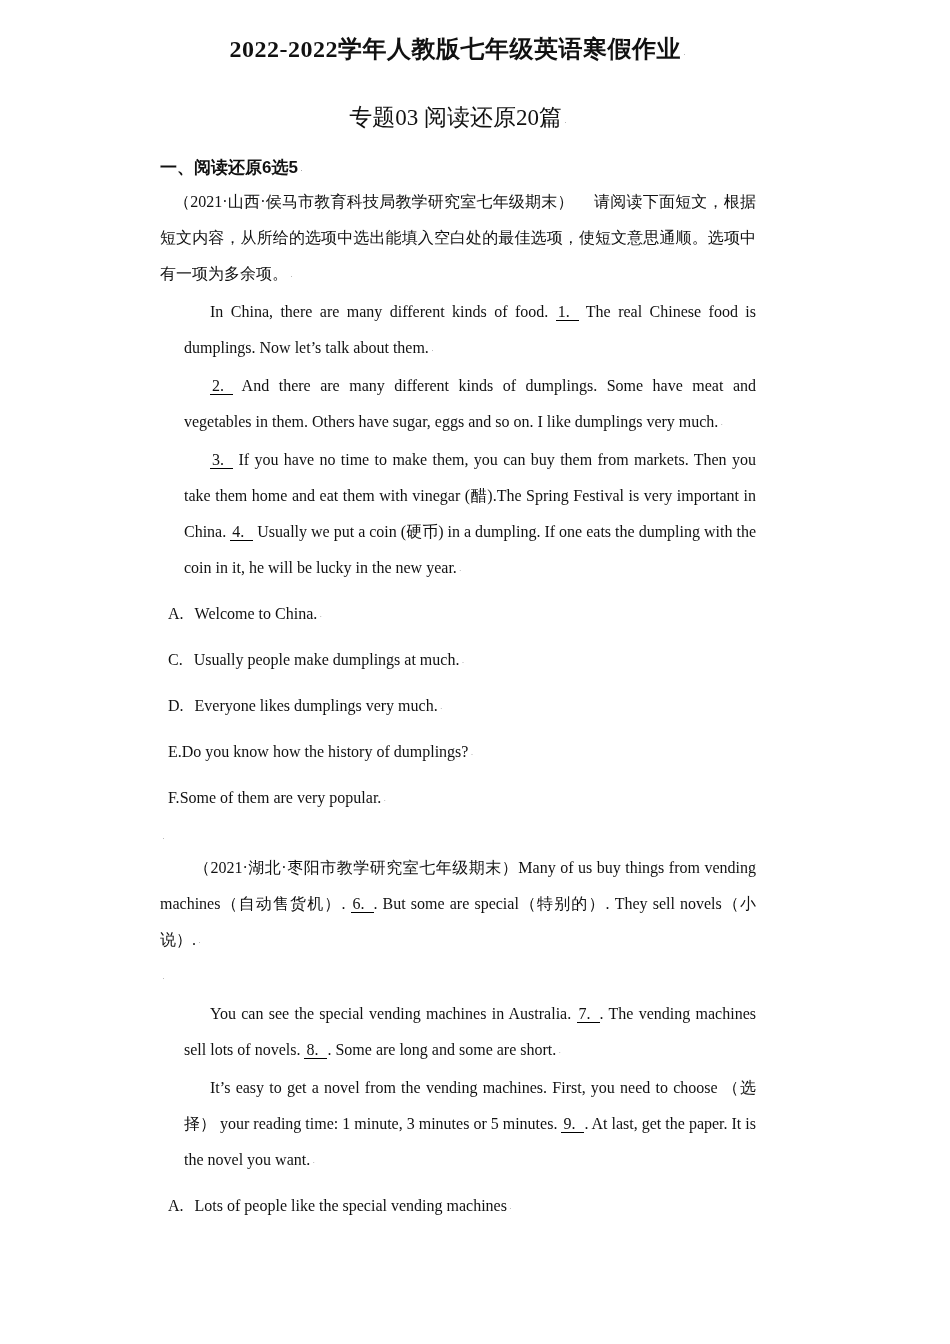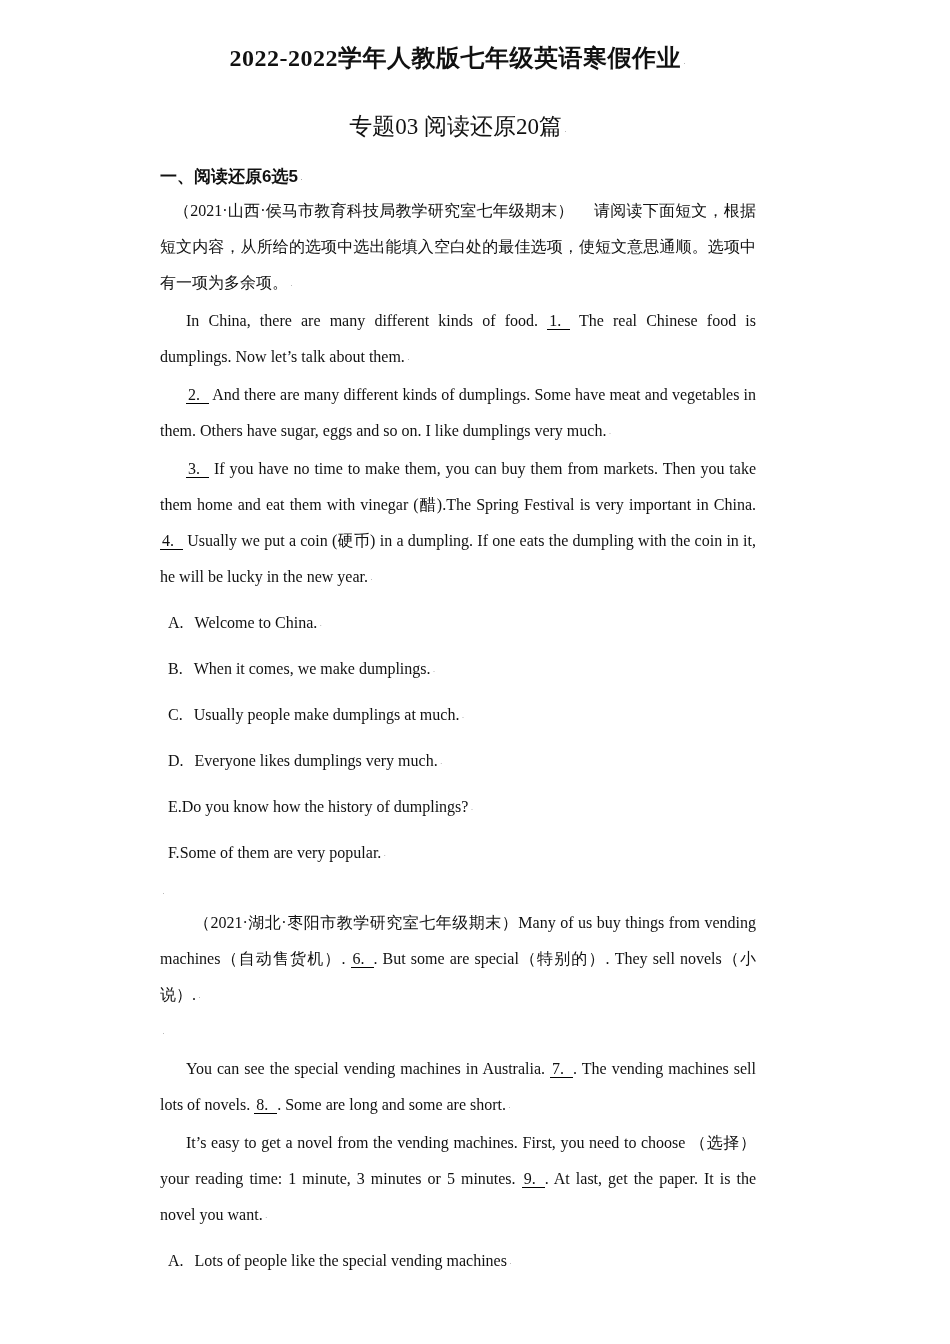--- a/index.html
+++ b/index.html
@@ -1,36 +1,36 @@
 <!DOCTYPE html>
 <html><head>
 <meta charset="utf-8">
 <style>
   html,body{margin:0;padding:0;}
   body{
     width:950px;height:1344px;overflow:hidden;background:#ffffff;color:#111111;
     font-family:"Liberation Serif","DejaVu Serif",serif;
   }
-  .page{box-sizing:border-box;width:916px;padding:44px 160px 20px 160px;}
+  .page{box-sizing:border-box;width:916px;padding:35px 160px 20px 160px;}
   .title{
     font-size:24px;font-weight:700;text-align:center;line-height:28px;margin:0 0 36px 0;
     letter-spacing:0.5px;
   }
   .subtitle{
     font-size:23px;font-weight:400;text-align:center;line-height:28px;margin:0 0 22px 0;
   }
   .section-heading{
     font-family:"Liberation Sans","DejaVu Sans",sans-serif;
     font-size:17px;font-weight:700;line-height:20px;margin:16px 0 4px 0;
   }
   .para{
     font-size:16px;line-height:36px;text-align:justify;margin:0;
   }
   .ind-sm{text-indent:14px;}
-  .ind-md{text-indent:26px;}
+  .ind-md{text-indent:26px;margin-left:24px;}
   .ind-lg{text-indent:34px;}
   .blank{
     border-bottom:1px solid #000;
     padding:0 9px 0 2px;
     white-space:nowrap;
   }
   .opt{font-size:16px;line-height:36px;margin:8px;}
   .opt-label{margin-right:11px;}
   .opt.tight .opt-label{margin-right:0;}
   .empty-line{margin:0;}
@@ -51,21 +51,20 @@
   <div class="section-heading">一、阅读还原6选5</div>
 
   <div>
       <div class="para ind-sm"><span class="seg">（2021·山西·侯马市教育科技局教学研究室七年级期末）　 请阅读下面短文，根据短文内容，从所给的选项中选出能填入空白处的最佳选项，使短文意思通顺。选项中有一项为多余项。</span></div>
       <div class="para ind-md"><span class="seg">In China, there are many different kinds of food. </span><span class="blank">1.</span><span class="seg"> The real Chinese food is dumplings. Now let’s talk about them.</span></div>
       <div class="para ind-md"><span class="blank">2.</span><span class="seg"> And there are many different kinds of dumplings. Some have meat and vegetables in them. Others have sugar, eggs and so on. I like dumplings very much.</span></div>
       <div class="para ind-md"><span class="blank">3.</span><span class="seg"> If you have no time to make them, you can buy them from markets. Then you take them home and eat them with vinegar (醋).The Spring Festival is very important in China. </span><span class="blank">4.</span><span class="seg"> Usually we put a coin (硬币) in a dumpling. If one eats the dumpling with the coin in it, he will be lucky in the new year.</span></div>
     </div>
   <div>
       <div class="opt"><span class="opt-label">A.</span><span class="opt-text">Welcome to China.</span></div>
-      <div class="opt"><span class="opt-label">B.</span><span class="opt-text">When it comes, we make dumplings.</span></div>
       <div class="opt"><span class="opt-label">C.</span><span class="opt-text">Usually people make dumplings at much.</span></div>
       <div class="opt"><span class="opt-label">D.</span><span class="opt-text">Everyone likes dumplings very much.</span></div>
       <div class="opt tight"><span class="opt-label">E.</span><span class="opt-text">Do you know how the history of dumplings?</span></div>
       <div class="opt tight"><span class="opt-label">F.</span><span class="opt-text">Some of them are very popular.</span></div>
     </div>
 
   <div>
       <div class="empty-line empty-sm"></div>
       <div class="para ind-lg"><span class="seg">（2021·湖北·枣阳市教学研究室七年级期末）Many of us buy things from vending machines（自动售货机）. </span><span class="blank">6.</span><span class="seg">. But some are special（特别的）. They sell novels（小说）.</span></div>
       <div class="empty-line empty-md"></div>

